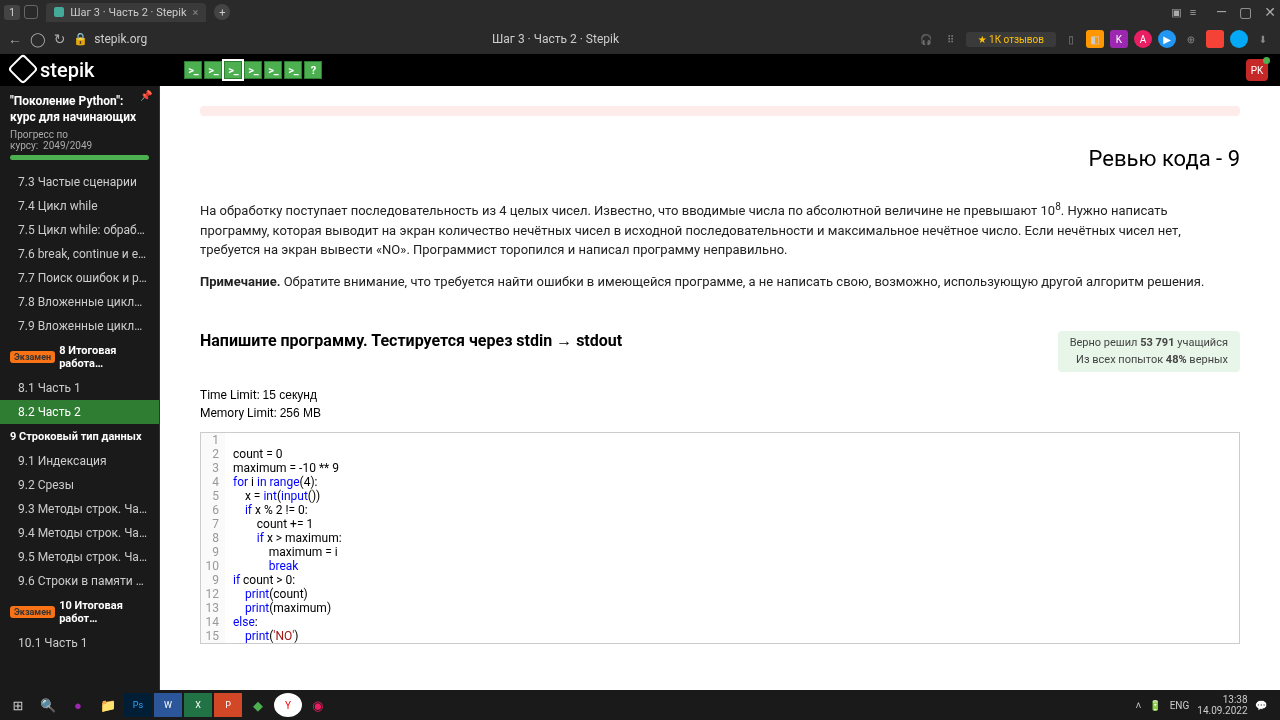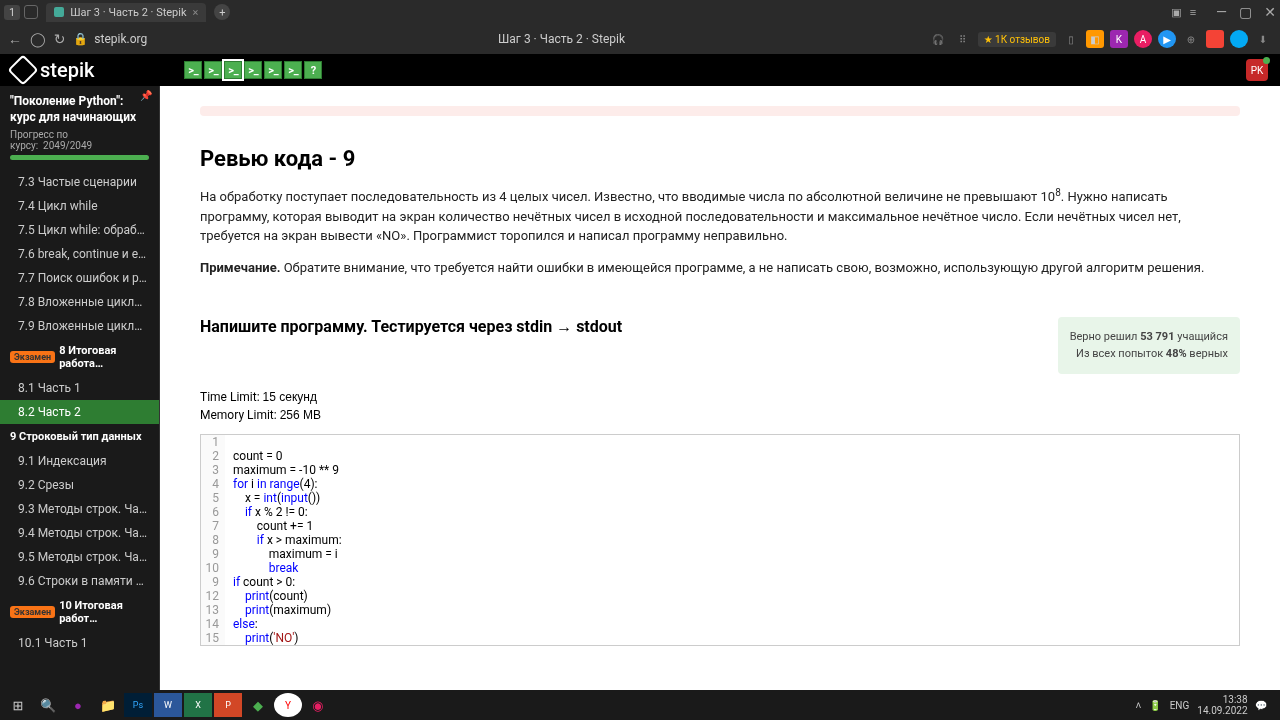--- a/index.html
+++ b/index.html
@@ -14,23 +14,23 @@
 .titlebar .spacer{flex:1}
 .titlebar .win-controls{display:flex;gap:12px;margin-left:12px}
 .titlebar .win-controls span{color:#aaa;font-size:14px;cursor:pointer}
 .addressbar{height:30px;background:#2a2a2a;display:flex;align-items:center;padding:0 8px;gap:8px;color:#ccc;font-size:12px}
 .addressbar .nav-icon{color:#aaa;font-size:14px;cursor:pointer}
 .addressbar .url-box{flex:0 0 120px;display:flex;align-items:center;gap:6px}
 .addressbar .url-box .lock{color:#888}
 .addressbar .center-title{flex:1;text-align:center}
 .addressbar .right-icons{display:flex;gap:6px;align-items:center}
 .addressbar .right-icons .icn{width:18px;height:18px;border-radius:3px;display:flex;align-items:center;justify-content:center;font-size:10px}
-.addressbar .reviews{background:#3a3a3a;padding:2px 6px;border-radius:3px;color:#ffc107;font-size:10px}
+.addressbar .reviews{background:#3a3a3a;padding:2px 12px;border-radius:3px;color:#ffc107;font-size:10px}
 .topbar{height:32px;background:#000;display:flex;align-items:center;padding:0 12px}
-.topbar .logo{display:flex;align-items:center;gap:6px;color:#fff;font-size:20px;font-weight:500}
+.topbar .logo{display:flex;align-items:flex-start;gap:6px;color:#fff;font-size:20px;font-weight:500}
 .topbar .logo-icon{width:22px;height:22px;border:2px solid #fff;border-radius:4px;transform:rotate(45deg)}
 .topbar .steps{display:flex;gap:2px;margin-left:90px}
 .topbar .step{width:18px;height:18px;background:#4caf50;border:1px solid #2e7d32;display:flex;align-items:center;justify-content:center;color:#fff;font-size:11px;font-weight:bold}
 .topbar .step.q{background:#4caf50}
 .topbar .spacer{flex:1}
 .topbar .user-badge{width:22px;height:22px;background:#c62828;border-radius:4px;color:#fff;font-size:10px;display:flex;align-items:center;justify-content:center;position:relative}
 .topbar .user-badge::after{content:"";position:absolute;top:-2px;right:-2px;width:7px;height:7px;background:#4caf50;border-radius:50%}
 .main{display:flex;height:634px}
 .sidebar{width:160px;background:#1a1a1a;color:#ccc;font-size:12px;overflow-y:auto;position:relative;border-right:1px solid #333}
 .sidebar .pin{position:absolute;top:4px;right:6px;color:#888;font-size:10px}
@@ -38,26 +38,26 @@
 .sidebar .progress-label{padding:0 10px 4px;font-size:10px;color:#aaa}
 .sidebar .progress-bar{height:5px;background:#333;margin:0 10px 10px;border-radius:3px;overflow:hidden}
 .sidebar .progress-fill{height:100%;width:100%;background:#4caf50}
 .sidebar .item{padding:5px 10px 5px 18px;cursor:pointer;white-space:nowrap;overflow:hidden;text-overflow:ellipsis}
 .sidebar .item.active{background:#2e7d32;color:#fff}
 .sidebar .section-head{padding:6px 10px;font-weight:bold;font-size:11px;color:#fff;display:flex;align-items:center;gap:4px}
 .sidebar .exam-badge{background:#f97316;color:#333;padding:1px 4px;border-radius:3px;font-size:9px}
 .sidebar .bottom-icons{position:absolute;bottom:6px;width:100%;display:flex;justify-content:space-between;padding:0 12px;color:#888}
 .content{flex:1;background:#fff;overflow-y:auto;padding:20px 40px 0 40px}
 .content .alert-box{background:#fdecea;height:10px;margin-bottom:30px;border-radius:4px}
-.content h1{text-align:left;font-size:22px;font-weight:bold;margin-bottom:14px}
+.content h1{text-align:right;font-size:22px;font-weight:normal;margin-bottom:28px}
 .content p{font-size:13px;line-height:1.5;margin-bottom:12px;color:#222}
 .content .exp{font-size:10px;vertical-align:super}
 .content .task-header{display:flex;justify-content:space-between;align-items:flex-start;margin-top:40px;margin-bottom:16px}
 .content .task-title{font-size:16px;font-weight:bold}
-.content .stats-box{background:#e8f5e9;padding:12px 12px;border-radius:4px;font-size:11px;color:#444;text-align:right;line-height:1.5}
+.content .stats-box{background:#e8f5e9;padding:4px 12px;border-radius:4px;font-size:11px;color:#444;text-align:right;line-height:1.5}
 .content .limits{font-size:12px;margin-bottom:4px}
 .content .limits b{font-weight:normal}
 .content .limits code{font-family:Liberation Sans, sans-serif}
 .code-editor{border:1px solid #ccc;margin-top:12px;font-family:Consolas,monospace;font-size:12px}
 .code-line{display:flex}
 .code-line .ln{width:24px;text-align:right;color:#999;padding-right:6px;user-select:none;background:#fafafa}
 .code-line .code{padding-left:8px;white-space:pre}
 .kw{color:#00f}.str{color:#a31515}
 .taskbar{position:absolute;bottom:0;left:0;right:0;height:30px;background:#1a1a1a;display:flex;align-items:center;padding:0 4px;gap:2px}
 .taskbar .tb-icon{width:28px;height:24px;display:flex;align-items:center;justify-content:center;font-size:13px;color:#ccc;cursor:pointer}

